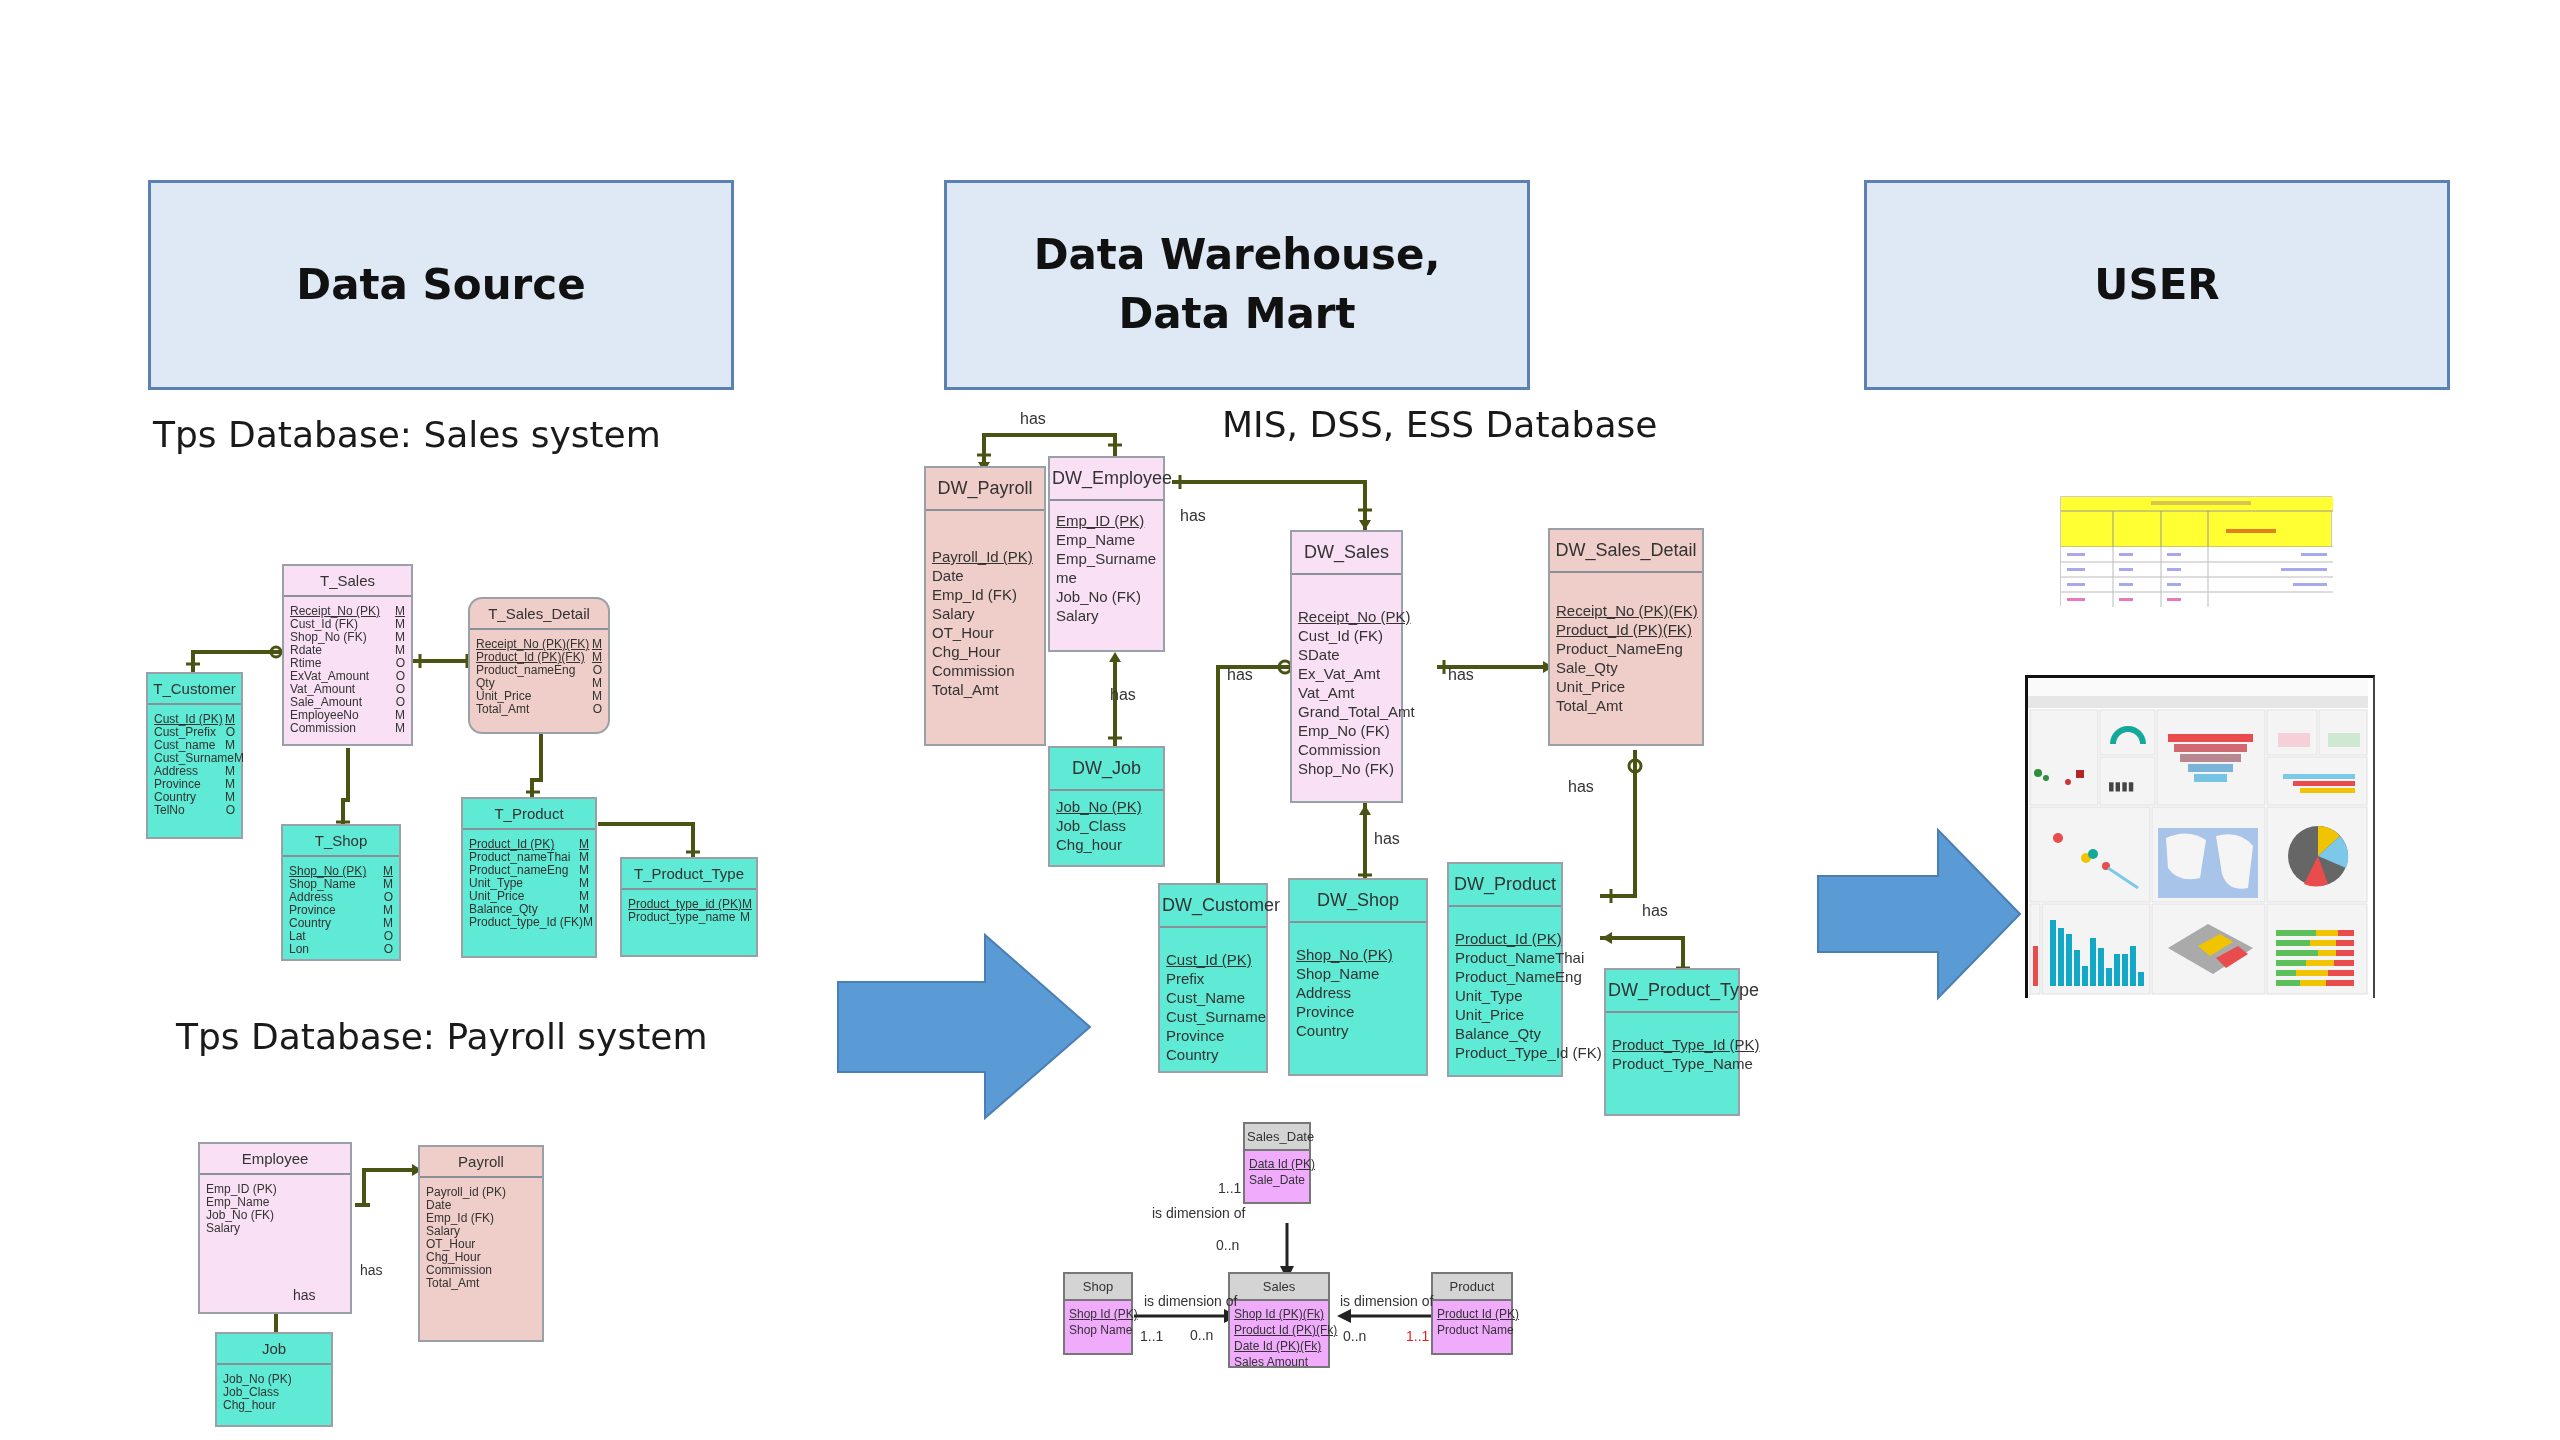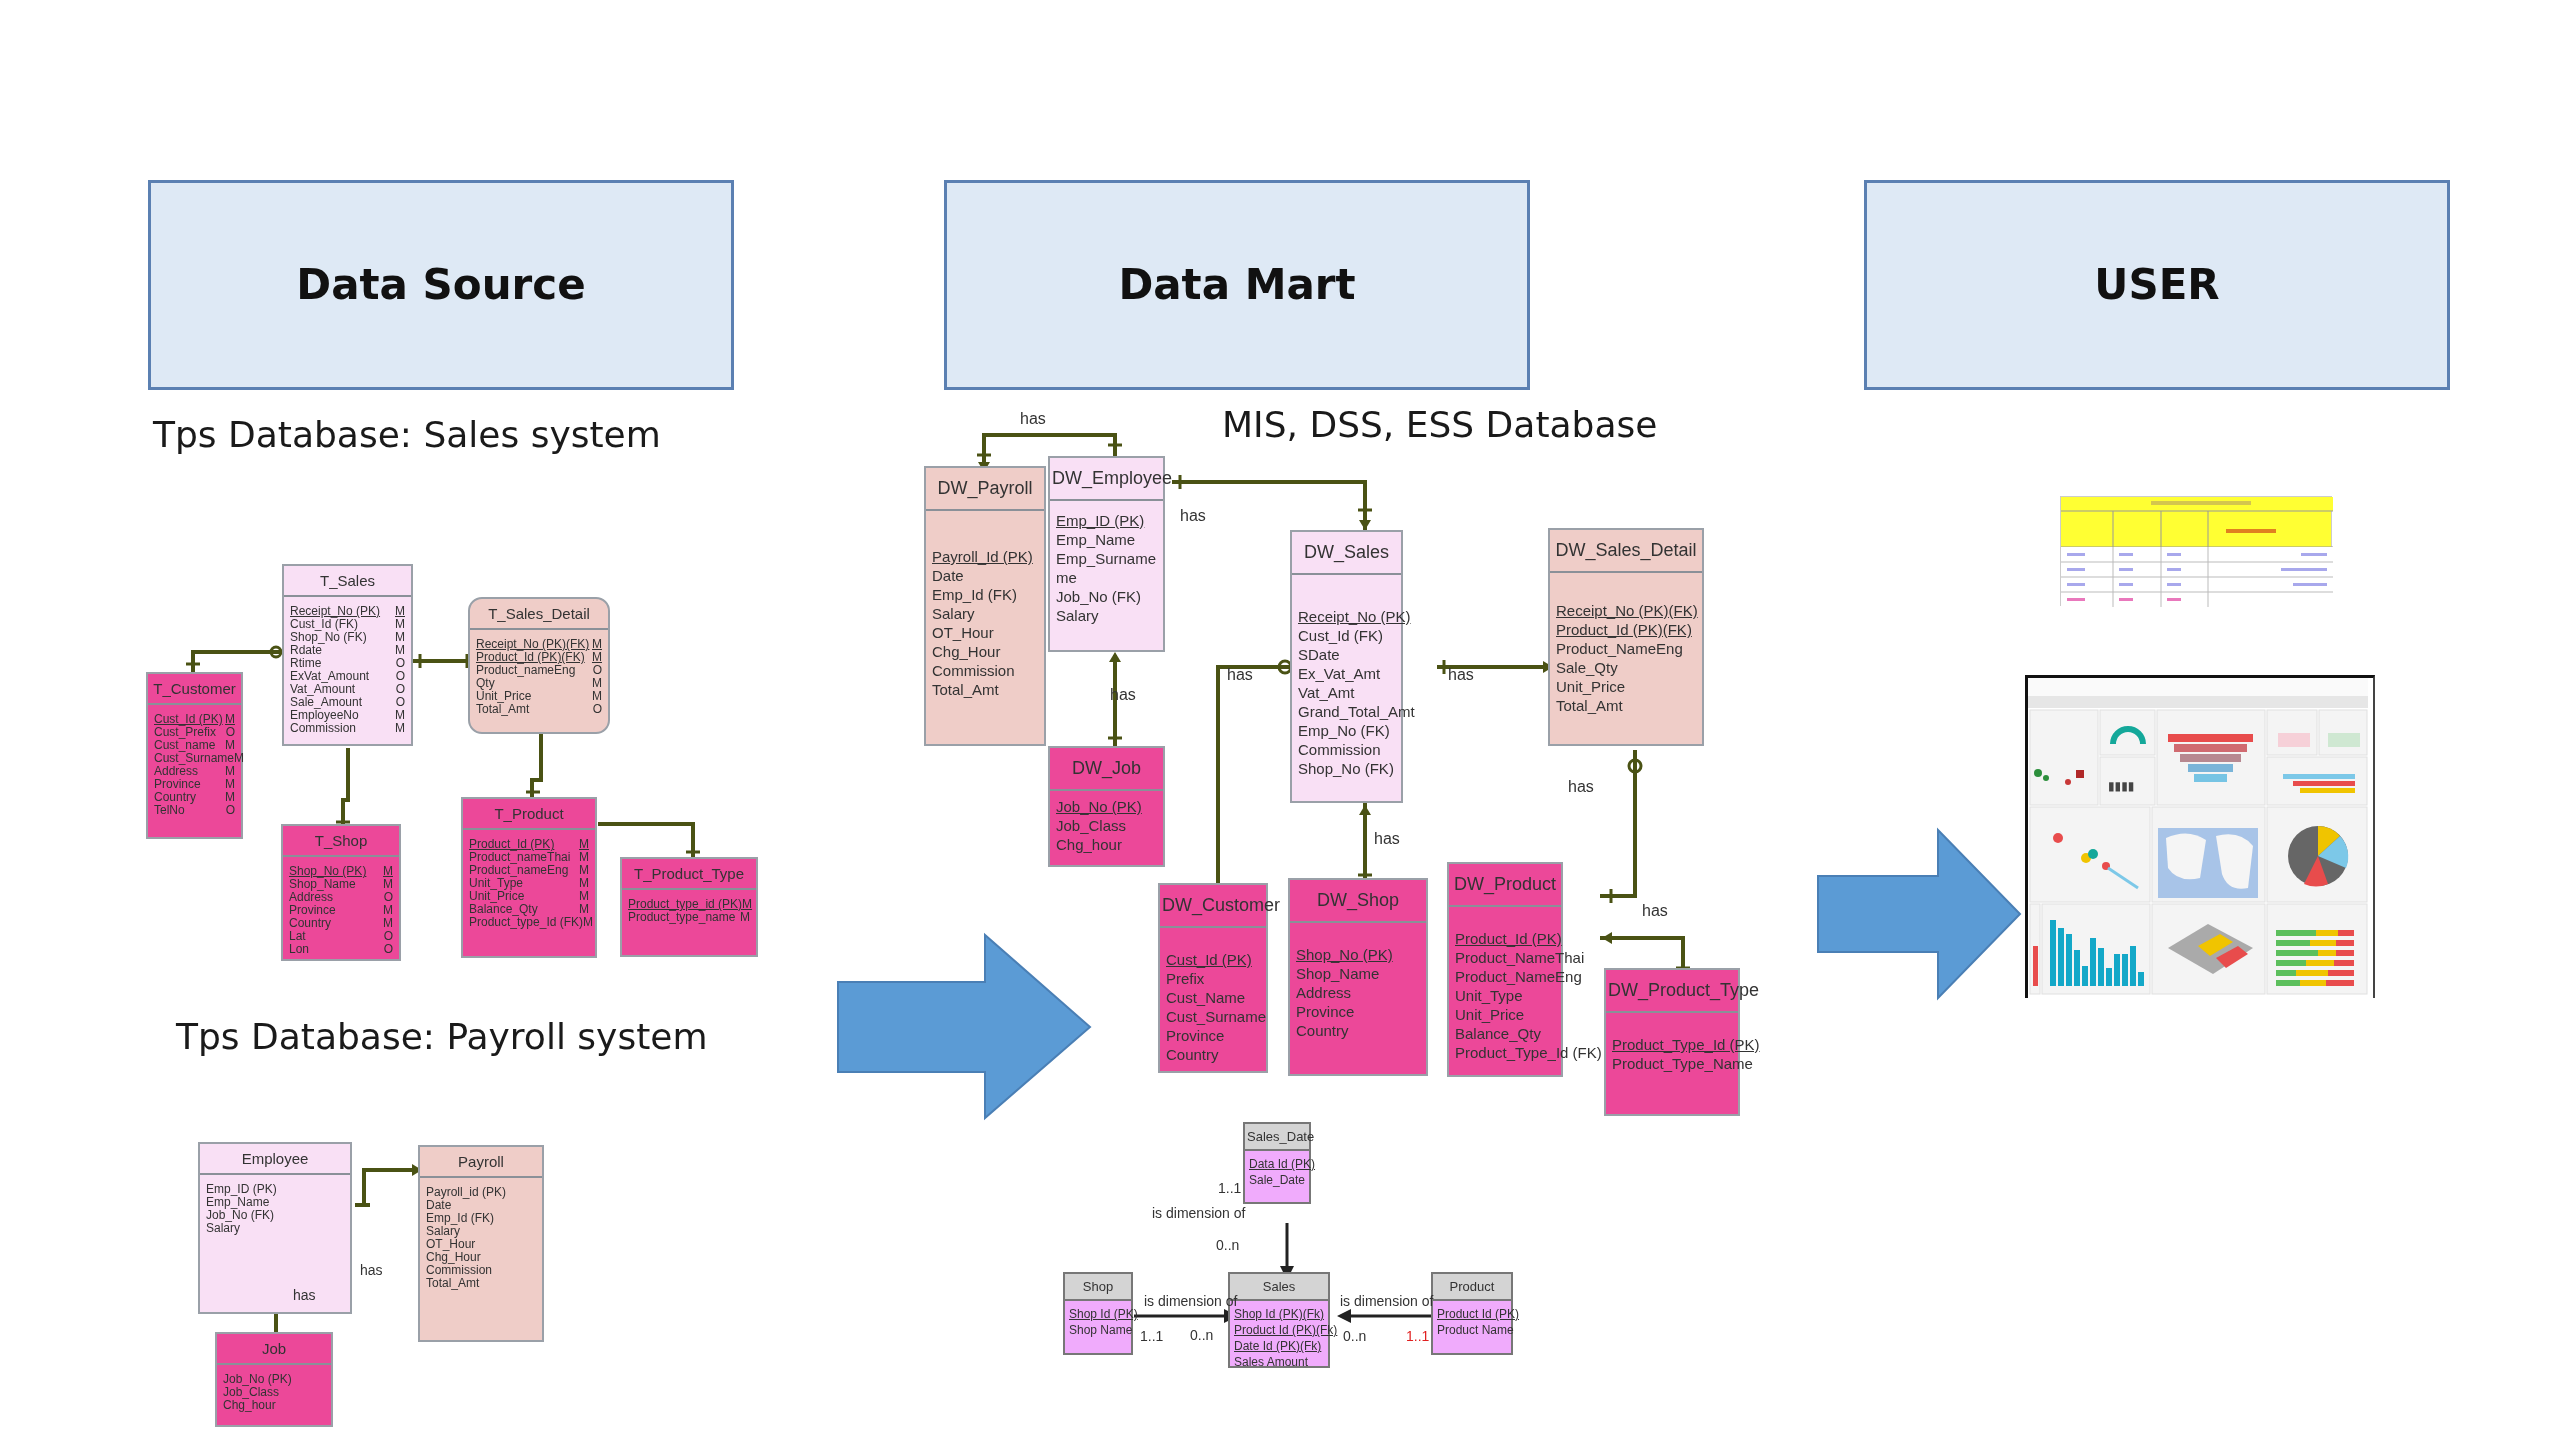--- a/index.html
+++ b/index.html
@@ -6,21 +6,21 @@
   body{width:2560px;height:1440px;position:relative;overflow:hidden;font-family:"Liberation Sans",sans-serif;color:#222;}
   .hdr{position:absolute;background:#dee9f5;border:3px solid #5b80b2;box-sizing:border-box;display:flex;align-items:center;justify-content:center;text-align:center;font-family:"DejaVu Sans",sans-serif;font-weight:bold;font-size:42px;color:#111;line-height:1.4;}
   .cap{position:absolute;font-family:"DejaVu Sans",sans-serif;font-size:36px;color:#1a1a1a;white-space:nowrap;}
   .ent{position:absolute;box-sizing:border-box;border:2px solid #9aa0a8;font-size:12px;color:#333;}
   .ent .t{border-bottom:2px solid #8a9098;text-align:center;font-size:15px;padding:6px 2px;}
   .ent .b{padding:8px 6px 4px 6px;}
   .ent .r{display:flex;justify-content:space-between;line-height:13px;white-space:nowrap;}
   .ent .r.pk{text-decoration:underline;}
   .pink{background:#f9e0f5;}
   .rose{background:#efcdc8;}
-  .blue{background:#ec4899;}
+  .blue{background:#5eead4;}
   .dw{font-size:15px;}
   .dw .t{font-size:18px;padding:10px 2px;}
   .dw .b{padding:14px 6px;}
   .dw .r{line-height:19px;}
   .gray{background:#f0abfc;border-color:#777;}
   .gray .t{background:#d4d4d4;font-size:13px;padding:5px 2px;border-bottom:2px solid #777;}
   .gray .b{padding:5px 4px;font-size:12px;}
   .gray .r{line-height:16px;}
   .lbl{position:absolute;font-size:16px;color:#333;white-space:nowrap;}
   .lbl.sm{font-size:14px;}
@@ -28,20 +28,21 @@
   svg.lines{position:absolute;left:0;top:0;}
   .tbl{position:absolute;background:#ffff33;box-sizing:border-box;border:1px solid #ccc;}
 </style>
 </head>
 <body>
 
 <div class="hdr" style="left:148px;top:180px;width:586px;height:210px;">
   <span>Data Source</span>
 </div>
 <div class="hdr" style="left:944px;top:180px;width:586px;height:210px;flex-direction:column;">
+  <span>Data Warehouse,</span>
   <span>Data Mart</span>
 </div>
 <div class="hdr" style="left:1864px;top:180px;width:586px;height:210px;">
   <span>USER</span>
 </div>
 
 <div class="cap" style="left:153px;top:414px;">Tps Database: Sales system</div>
 <div class="cap" style="left:176px;top:1016px;">Tps Database: Payroll system</div>
 <div class="cap" style="left:1222px;top:404px;">MIS, DSS, ESS Database</div>
 

